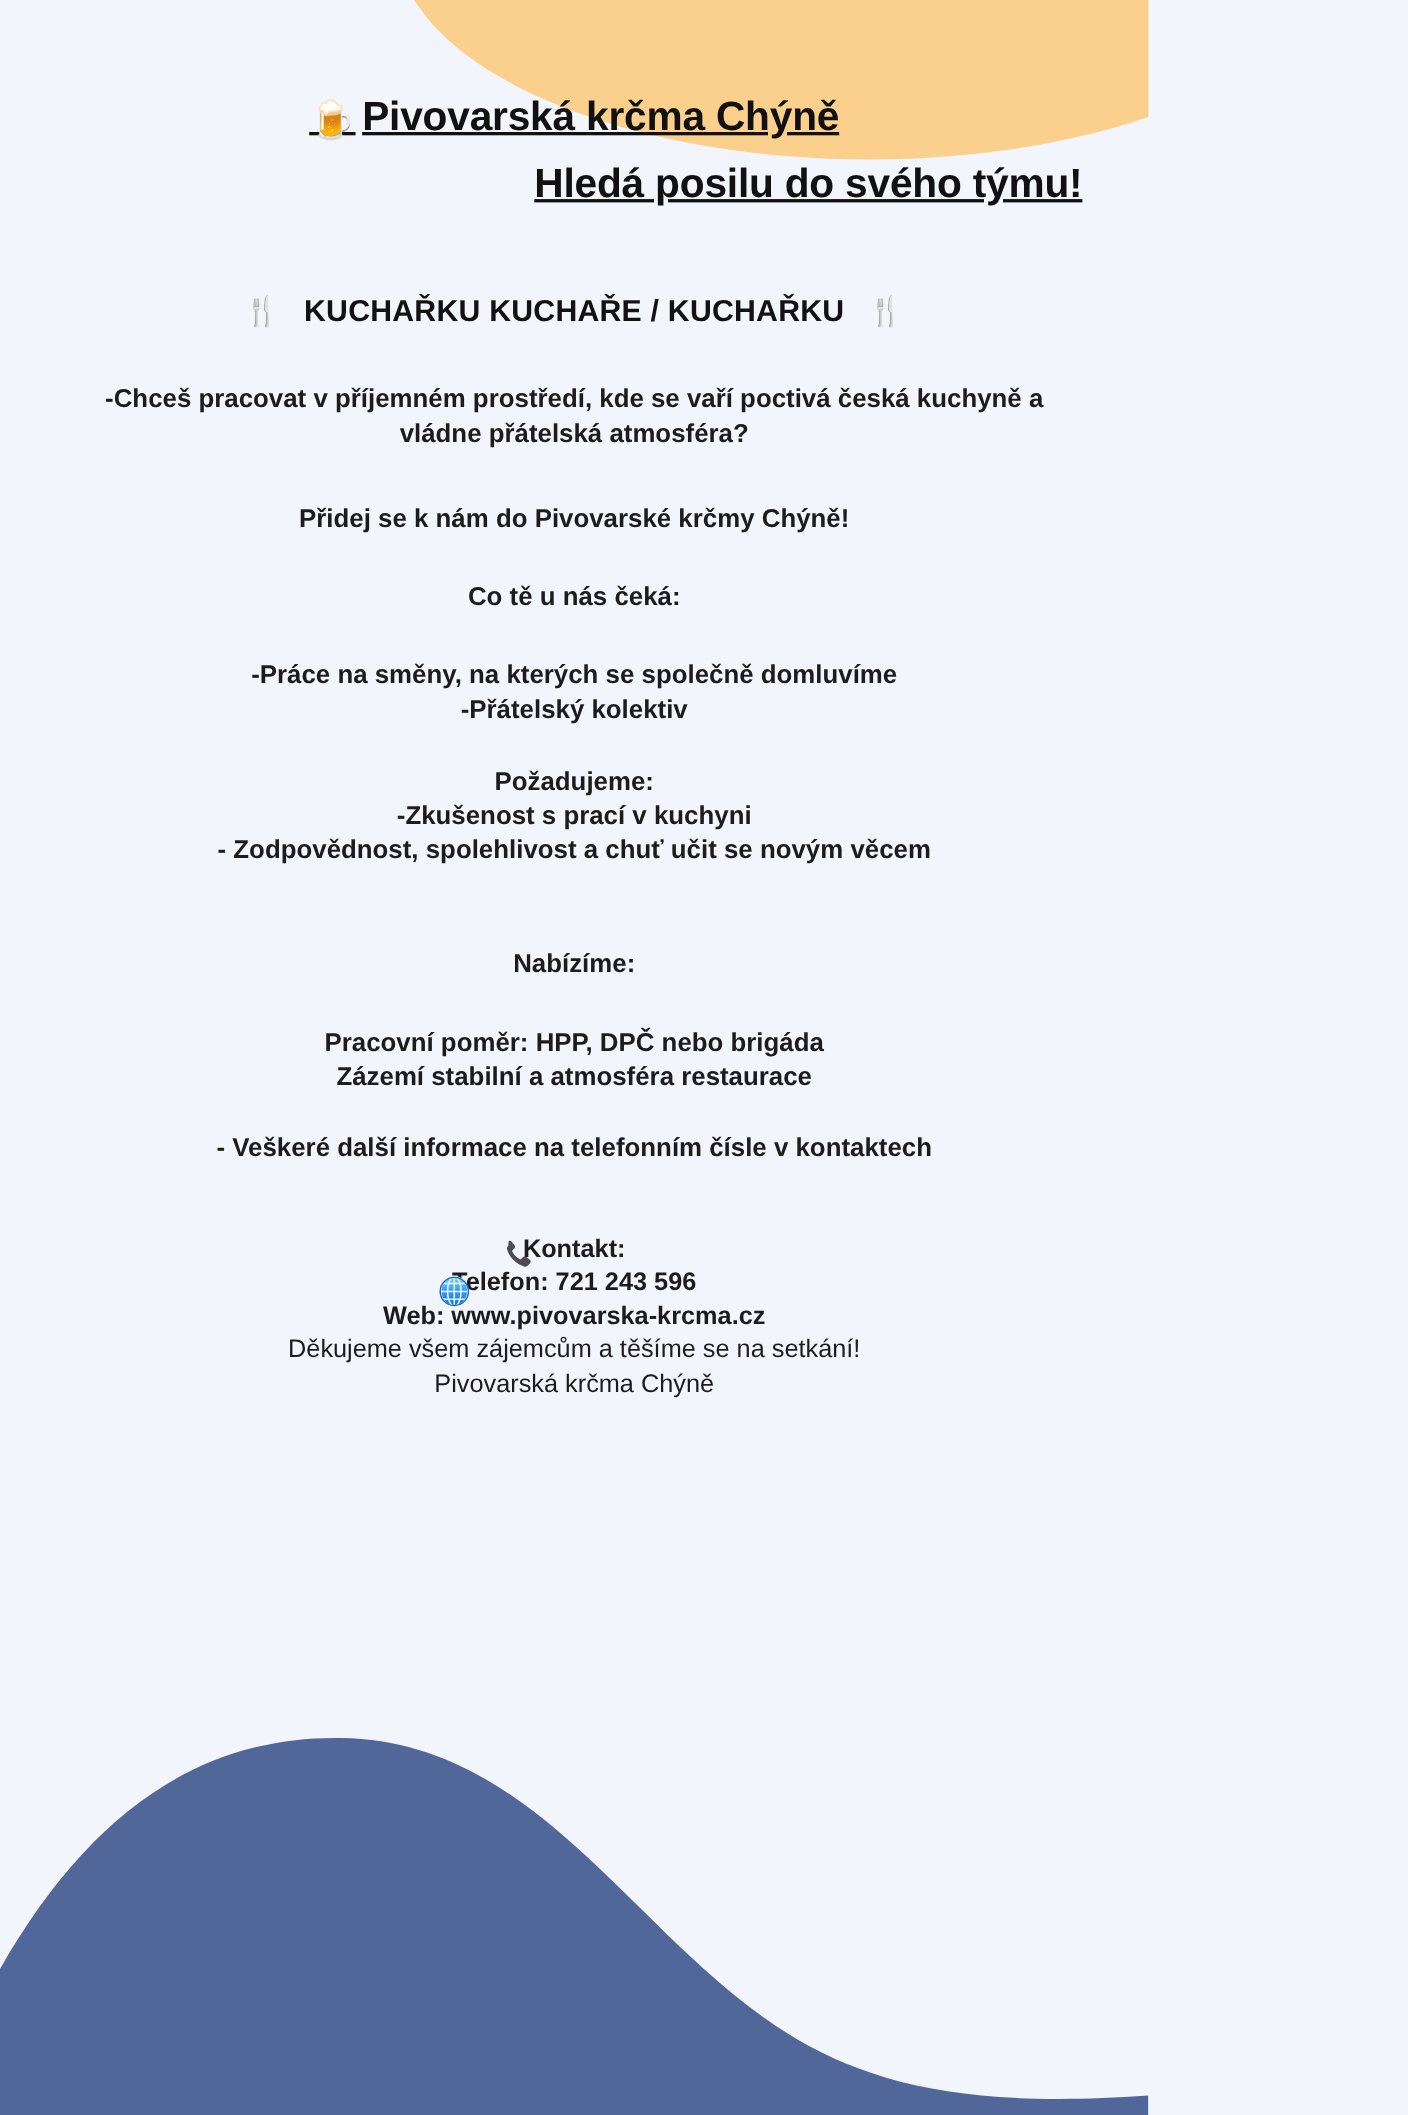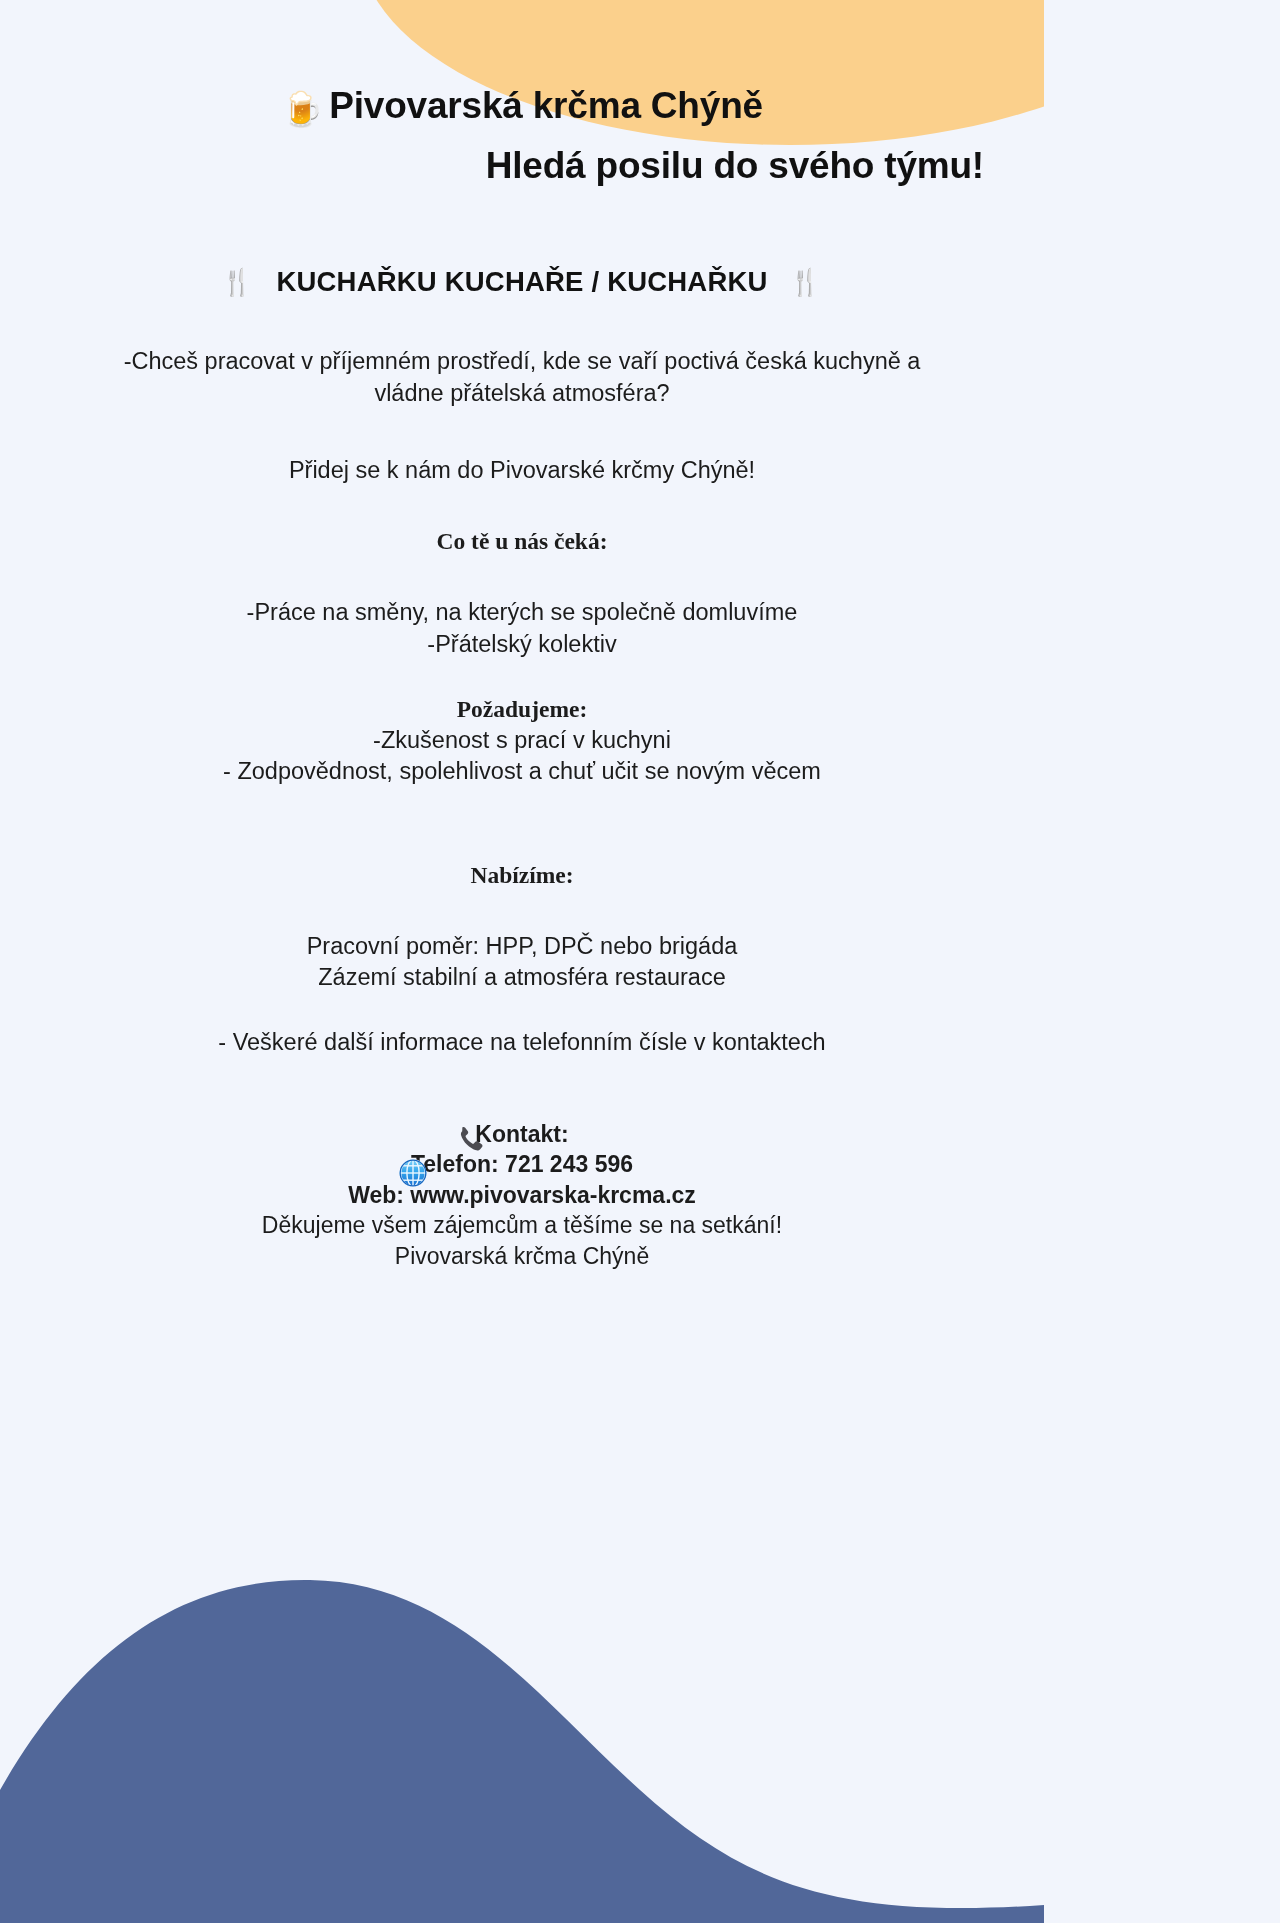--- a/index.html
+++ b/index.html
@@ -44,20 +44,21 @@
 
   .spacer-top      { height: 82px; }
 
   .title-line {
     font-size: 37px;
     font-weight: bold;
     line-height: 1.30;
     letter-spacing: -0.2px;
     color: #111111;
     white-space: nowrap;
+    text-decoration: underline;
   }
   .title-line .emoji {
     font-size: 34px;
     vertical-align: -3px;
     margin-right: 6px;
   }
   .title-line.second { margin-top: 11px; text-align: right; }
 
   .gap-after-title { height: 76px; }
 
@@ -76,23 +77,23 @@
     opacity: 0.92;
     line-height: 1;
   }
 
   .gap-after-headline { height: 48px; }
 
   .para {
     font-size: 23.5px;
     line-height: 1.33;
     color: #1c1c1c;
-    font-weight: normal;
-  }
-  .para.bold { font-weight: bold; font-family: Liberation Serif, serif; }
+    font-weight: bold;
+  }
+  .para.bold { font-weight: bold; }
   .b-34   { height: 34px; }
   .b-40   { height: 40px; }
   .b-46   { height: 46px; }
   .b-56   { height: 56px; }
   .b-72   { height: 72px; }
 
   
   .contact-block {
     position: relative;
     margin-top: 4px;

